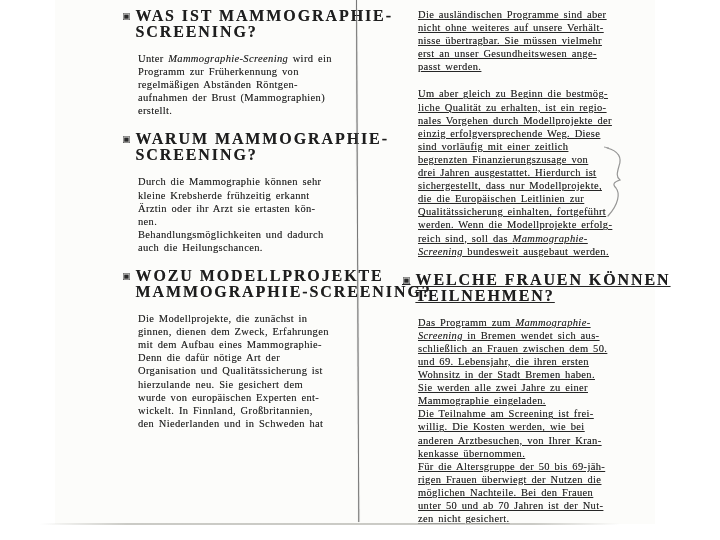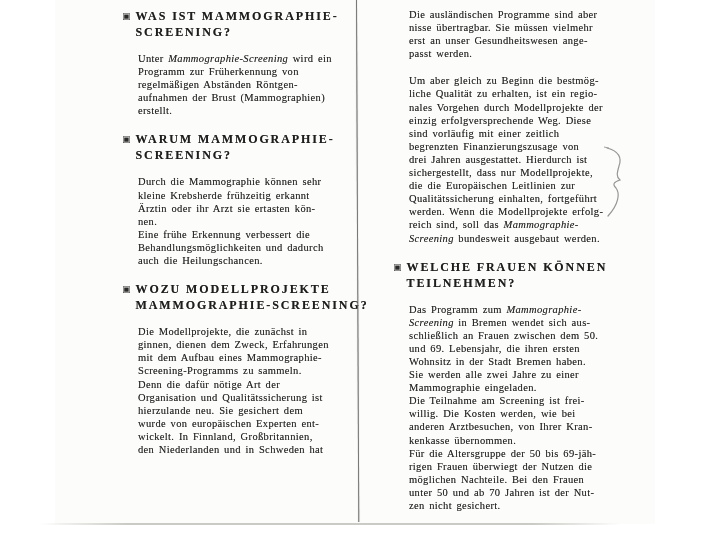--- a/index.html
+++ b/index.html
@@ -3,27 +3,27 @@
 <meta charset="utf-8">
 <style>
   html,body{margin:0;padding:0;background:#ffffff;}
   .screen{position:relative;width:720px;height:540px;background:#ffffff;overflow:hidden;
           font-family:"Liberation Serif","DejaVu Serif",serif;}
   .page{position:absolute;left:55px;top:0;width:600px;height:524px;background:#fcfcfa;}
   .page-bottom-edge{position:absolute;left:40px;top:523px;width:580px;height:2px;
           background:linear-gradient(to right,rgba(200,200,195,0),rgba(190,190,184,.8) 15%,rgba(190,190,184,.8) 85%,rgba(200,200,195,0));}
   .col{position:absolute;top:8px;color:#262626;}
   #col-left{left:67px;width:235px;}   
-  #col-right{left:338px;width:242px;} 
+  #col-right{left:347px;width:242px;text-decoration:underline;} 
   .heading-block{display:flex;gap:5px;margin:4px 0 12px;}
   .heading-block:first-child{margin-top:0;}
   .bullet{font-size:9px;line-height:16px;color:#2a2a2a;flex:0 0 auto;
           font-family:"DejaVu Sans",sans-serif;}
   .h-lines{flex:1;}
-  .h-line{font-size:12px;font-weight:bold;letter-spacing:1.9px;line-height:16px;
+  .h-line{font-size:16px;font-weight:bold;letter-spacing:1.9px;line-height:16px;
           color:#1e1e1e;text-shadow:0 0 .3px rgba(0,0,0,.5);white-space:nowrap;}
   .para{padding-left:16px;margin-bottom:14px;}
   .text-line{font-size:10.5px;line-height:13.1px;letter-spacing:.35px;word-spacing:1.6px;
           color:#272727;text-shadow:0 0 .3px rgba(0,0,0,.45);white-space:nowrap;}
   .it{font-style:italic;}
   .fold{position:absolute;left:356px;top:0;width:1.4px;height:522px;background:#626262;
         opacity:.85;transform:rotate(-.25deg);transform-origin:top center;
         box-shadow:0 0 1px rgba(60,60,60,.45);}
   .brace{position:absolute;left:601px;top:146px;width:28px;height:74px;opacity:.8;}
 </style>
@@ -52,47 +52,46 @@
           <div class="h-lines">
             <div class="h-line"><span>WARUM MAMMOGRAPHIE-</span></div>
             <div class="h-line"><span>SCREENING?</span></div>
           </div>
         </div>
         <div class="para">
           <div class="text-line"><span>Durch die Mammographie können sehr</span></div>
           <div class="text-line"><span>kleine Krebsherde frühzeitig erkannt</span></div>
           <div class="text-line"><span>Ärztin oder ihr Arzt sie ertasten kön-</span></div>
           <div class="text-line"><span>nen.</span></div>
-          <div class="text-line"><span>Eine frühe Erkennung verbessert die</span></div>
           <div class="text-line"><span>Behandlungsmöglichkeiten und dadurch</span></div>
           <div class="text-line"><span>auch die Heilungschancen.</span></div>
         </div>
         <div class="heading-block">
           <span class="bullet">▣</span>
           <div class="h-lines">
             <div class="h-line"><span>WOZU MODELLPROJEKTE</span></div>
             <div class="h-line"><span>MAMMOGRAPHIE-SCREENING?</span></div>
           </div>
         </div>
         <div class="para">
           <div class="text-line"><span>Die Modellprojekte, die zunächst in</span></div>
           <div class="text-line"><span>ginnen, dienen dem Zweck, Erfahrungen</span></div>
           <div class="text-line"><span>mit dem Aufbau eines Mammographie-</span></div>
-          <div class="text-line"><span>Screening-Programms zu sammeln.</span></div>
           <div class="text-line"><span>Denn die dafür nötige Art der</span></div>
           <div class="text-line"><span>Organisation und Qualitätssicherung ist</span></div>
           <div class="text-line"><span>hierzulande neu. Sie gesichert dem</span></div>
           <div class="text-line"><span>wurde von europäischen Experten ent-</span></div>
           <div class="text-line"><span>wickelt. In Finnland, Großbritannien,</span></div>
           <div class="text-line"><span>den Niederlanden und in Schweden hat</span></div>
         </div>
       </div>
     <div class="col" id="col-right">
         <div class="para">
           <div class="text-line"><span>Die ausländischen Programme sind aber</span></div>
+          <div class="text-line"><span>nicht ohne weiteres auf unsere Verhält-</span></div>
           <div class="text-line"><span>nisse übertragbar. Sie müssen vielmehr</span></div>
           <div class="text-line"><span>erst an unser Gesundheitswesen ange-</span></div>
           <div class="text-line"><span>passt werden.</span></div>
         </div>
         <div class="para">
           <div class="text-line"><span>Um aber gleich zu Beginn die bestmög-</span></div>
           <div class="text-line"><span>liche Qualität zu erhalten, ist ein regio-</span></div>
           <div class="text-line"><span>nales Vorgehen durch Modellprojekte der</span></div>
           <div class="text-line"><span>einzig erfolgversprechende Weg. Diese</span></div>
           <div class="text-line"><span>sind vorläufig mit einer zeitlich</span></div>

